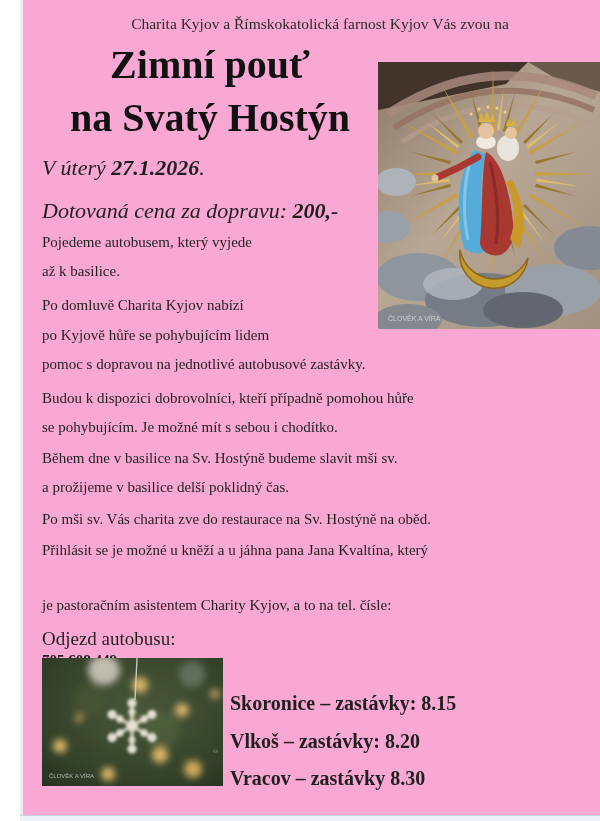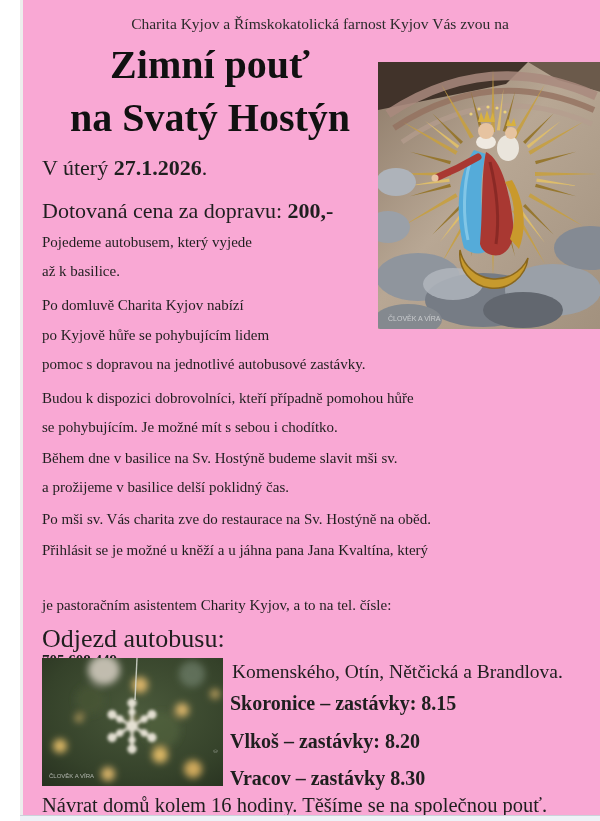--- a/index.html
+++ b/index.html
@@ -9,24 +9,24 @@
   }
   .edge-left{position:absolute;left:0;top:0;width:3px;height:100%;background:#ededed;z-index:6;}
   .edge-right{position:absolute;right:0;top:0;width:2px;height:100%;background:#f1f1f1;z-index:6;}
   .bottom-bar{position:absolute;left:0;bottom:0;width:100%;height:5px;background:#eef2f7;border-top:1px solid #ccd2da;z-index:7;}
 
   .header-line{position:absolute;top:14px;left:0;width:100%;text-align:center;font-size:15.5px;line-height:20px;color:#2b2b2b;}
   .title{position:absolute;top:38px;left:20px;width:340px;margin:0;text-align:center;font-size:40px;line-height:53px;font-weight:bold;color:#111;}
   .title span{display:block;}
 
   .line{position:absolute;left:22px;font-size:15px;line-height:29px;white-space:pre-line;}
-  .intro{font-size:22px;line-height:30px;}
+  .intro{font-size:22px;line-height:30px;font-style:italic;}
   b,.b{font-weight:bold;}
 
-  .dep-label{position:absolute;left:22px;top:624px;font-size:26px;line-height:29px;}
+  .dep-label{position:absolute;left:22px;top:624px;font-size:19px;line-height:29px;}
   .dep-kyjov{position:absolute;left:203px;top:624px;font-size:19.5px;line-height:29px;white-space:pre;}
   .dep-kyjov2{position:absolute;left:212px;top:657px;font-size:19.5px;line-height:29px;}
   .stop{position:absolute;left:210px;font-size:20px;font-weight:bold;line-height:29px;}
   .footer-line{position:absolute;left:22px;top:791px;font-size:20.5px;line-height:29px;z-index:1;}
 
   .photo{position:absolute;overflow:hidden;}
   .photo svg{display:block;}
   .madonna{left:358px;top:62px;width:223px;height:267px;}
   .snowflake{left:22px;top:658px;width:181px;height:128px;}
 </style>
@@ -148,21 +148,20 @@
 po Kyjově hůře se pohybujícím lidem
 pomoc s dopravou na jednotlivé autobusové zastávky.</div>
   <div class="line" style="top:505px;">Po mši sv. Vás charita zve do restaurace na Sv. Hostýně na oběd.</div>
   <div class="line" style="top:444px;">Během dne v basilice na Sv. Hostýně budeme slavit mši sv.
 a prožijeme v basilice delší poklidný čas.</div>
   <div class="line" style="top:537px;line-height:27.5px;"><span>Přihlásit se je možné u kněží a u jáhna pana Jana Kvaltína, který</span><br>
     <span>je pastoračním asistentem Charity Kyjov, a to na tel. čísle:</span><br>
     <b>705 608 449</b><span>.</span></div>
 
   <div class="dep-label">Odjezd autobusu:</div>
-  <div class="dep-kyjov2">Komenského, Otín, Nětčická a Brandlova.</div>
   <div class="stop" style="top:689px;">Skoronice – zastávky: 8.15</div>
   <div class="stop" style="top:727px;">Vlkoš – zastávky: 8.20</div>
   <div class="stop" style="top:764px;">Vracov – zastávky 8.30</div>
 
   <div class="photo snowflake">
     <svg width="181" height="128" viewBox="0 0 181 128" xmlns="http://www.w3.org/2000/svg">
       <defs>
         <radialGradient id="sbg" cx="0.55" cy="0.4" r="0.9">
           <stop offset="0" stop-color="#49583a"></stop>
             <stop offset="0.6" stop-color="#35422a"></stop>
@@ -225,18 +224,17 @@
               <circle cx="0" cy="-23" r="4.2"></circle>
             </g>
           <circle cx="0" cy="0" r="5.5"></circle>
         </g>
       </g>
       <text x="7" y="120" font-size="6" fill="#ffffff" opacity="0.6" font-family="Liberation Sans, sans-serif">ČLOVĚK A VÍRA</text>
       <text x="176" y="95" font-size="5" fill="#ffffff" opacity="0.5" transform="rotate(-90 176 95)" font-family="Liberation Sans, sans-serif">©</text>
     </svg>
   </div>
 
-  <div class="footer-line">Návrat domů kolem 16 hodiny. Těšíme se na společnou pouť.</div>
 
   <div class="edge-left"></div>
   <div class="edge-right"></div>
   <div class="bottom-bar"></div>
 </div>
 
 </body></html>

